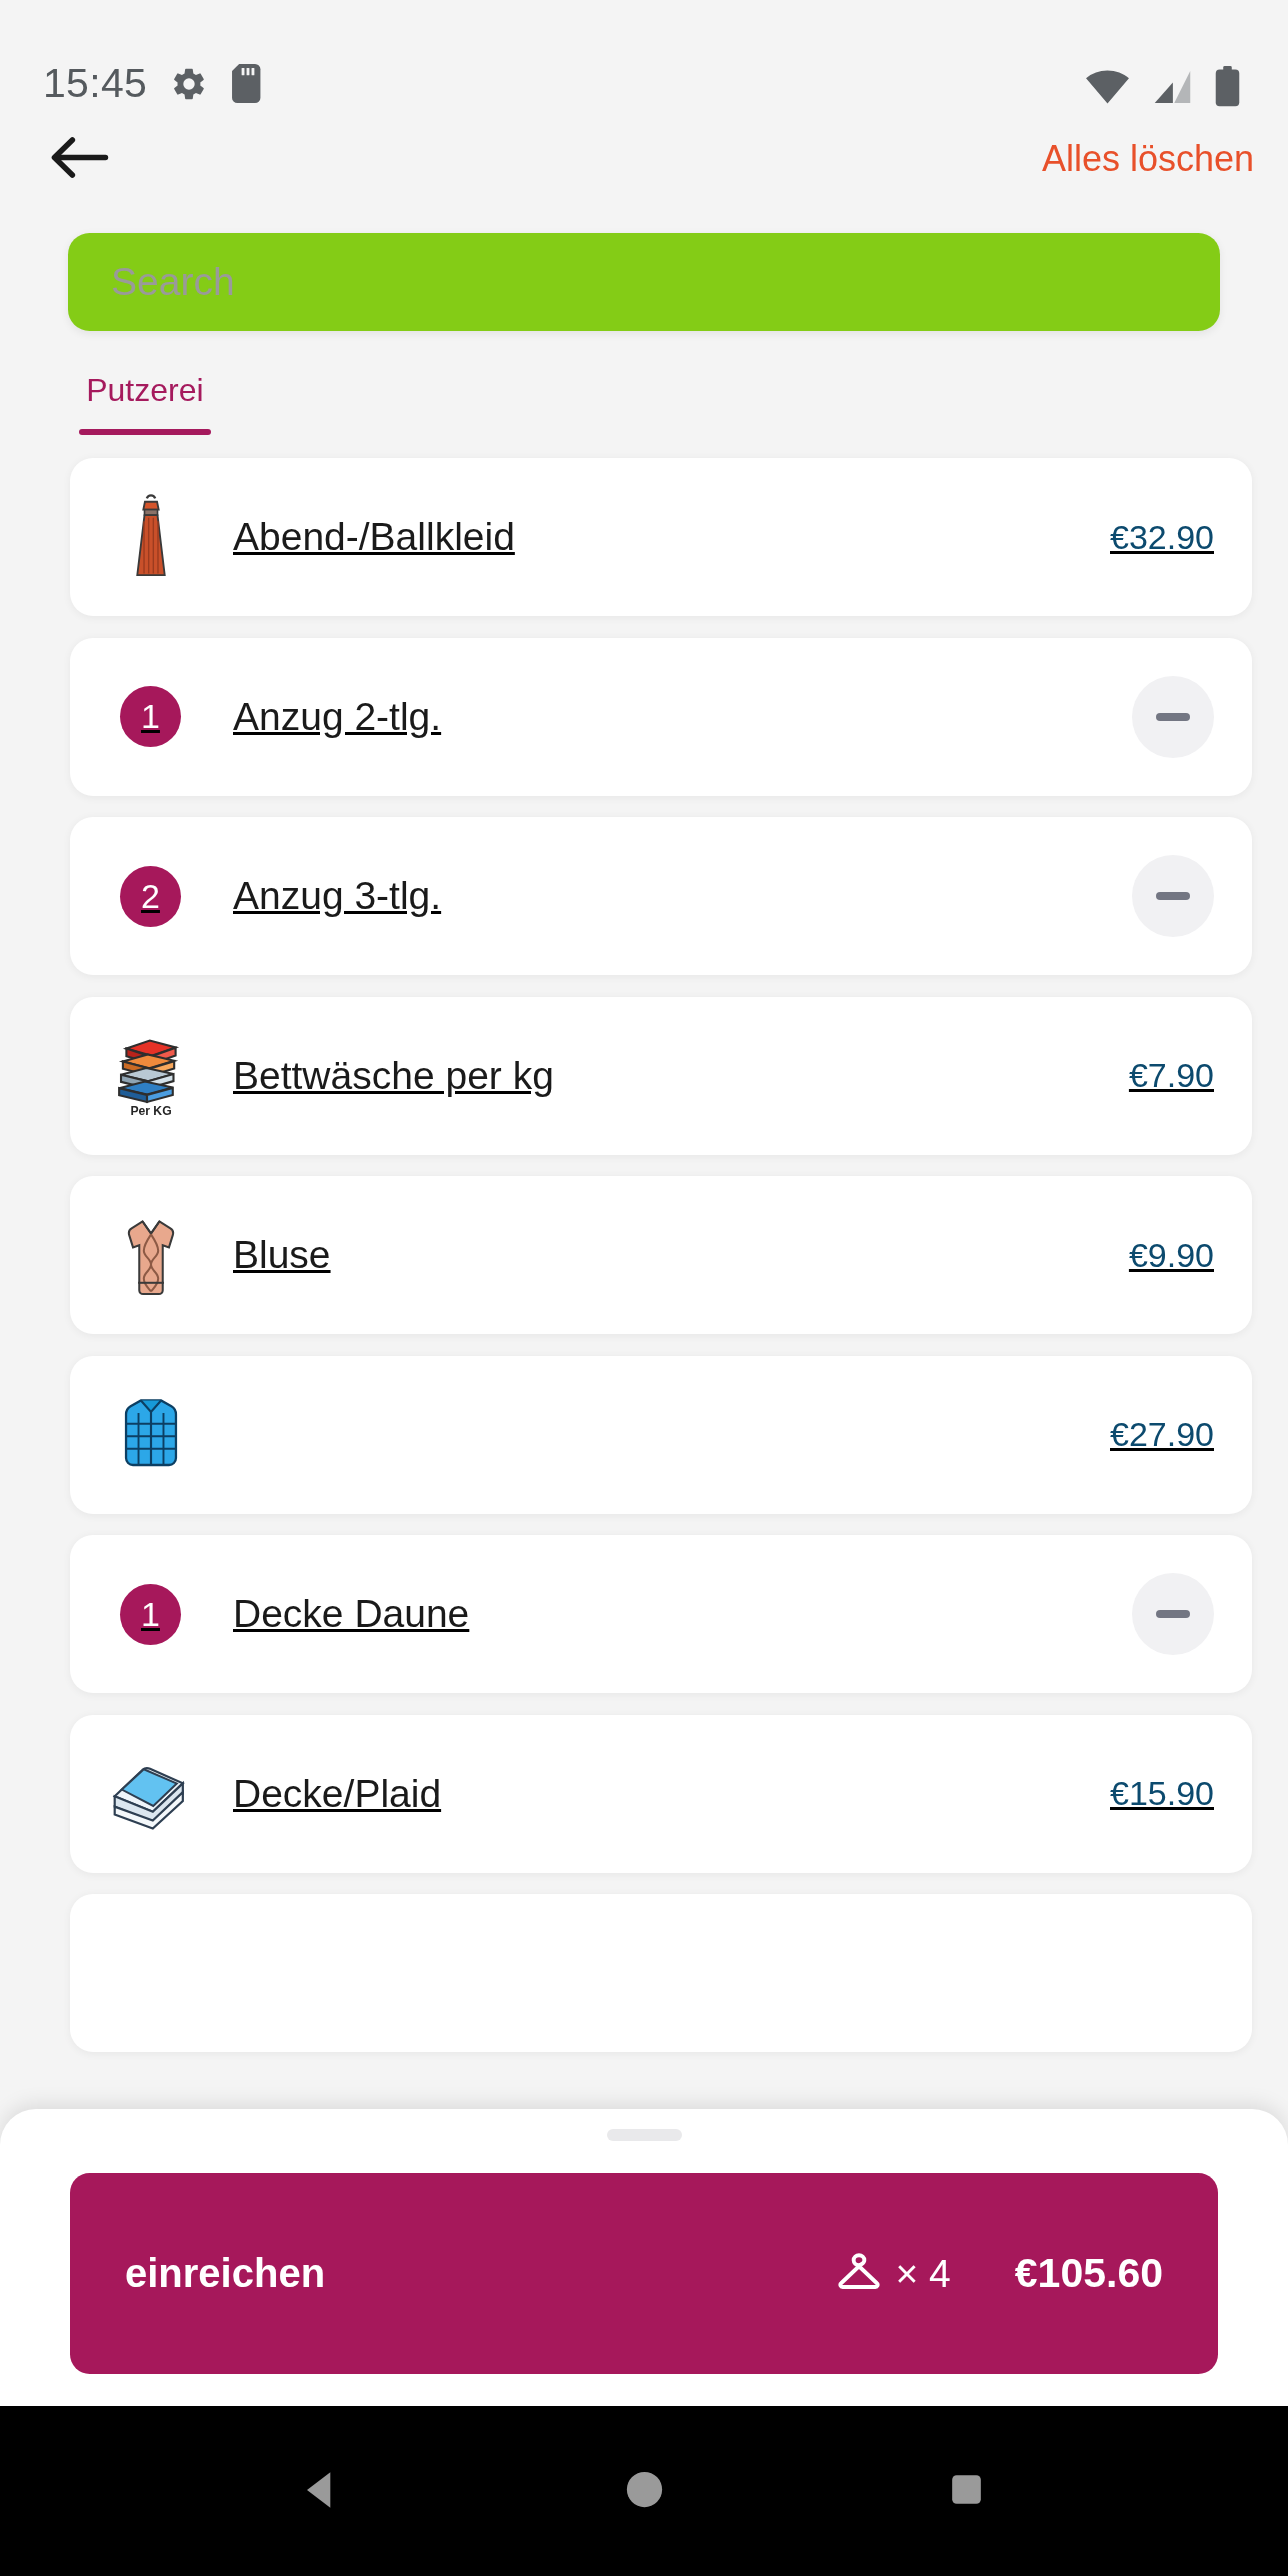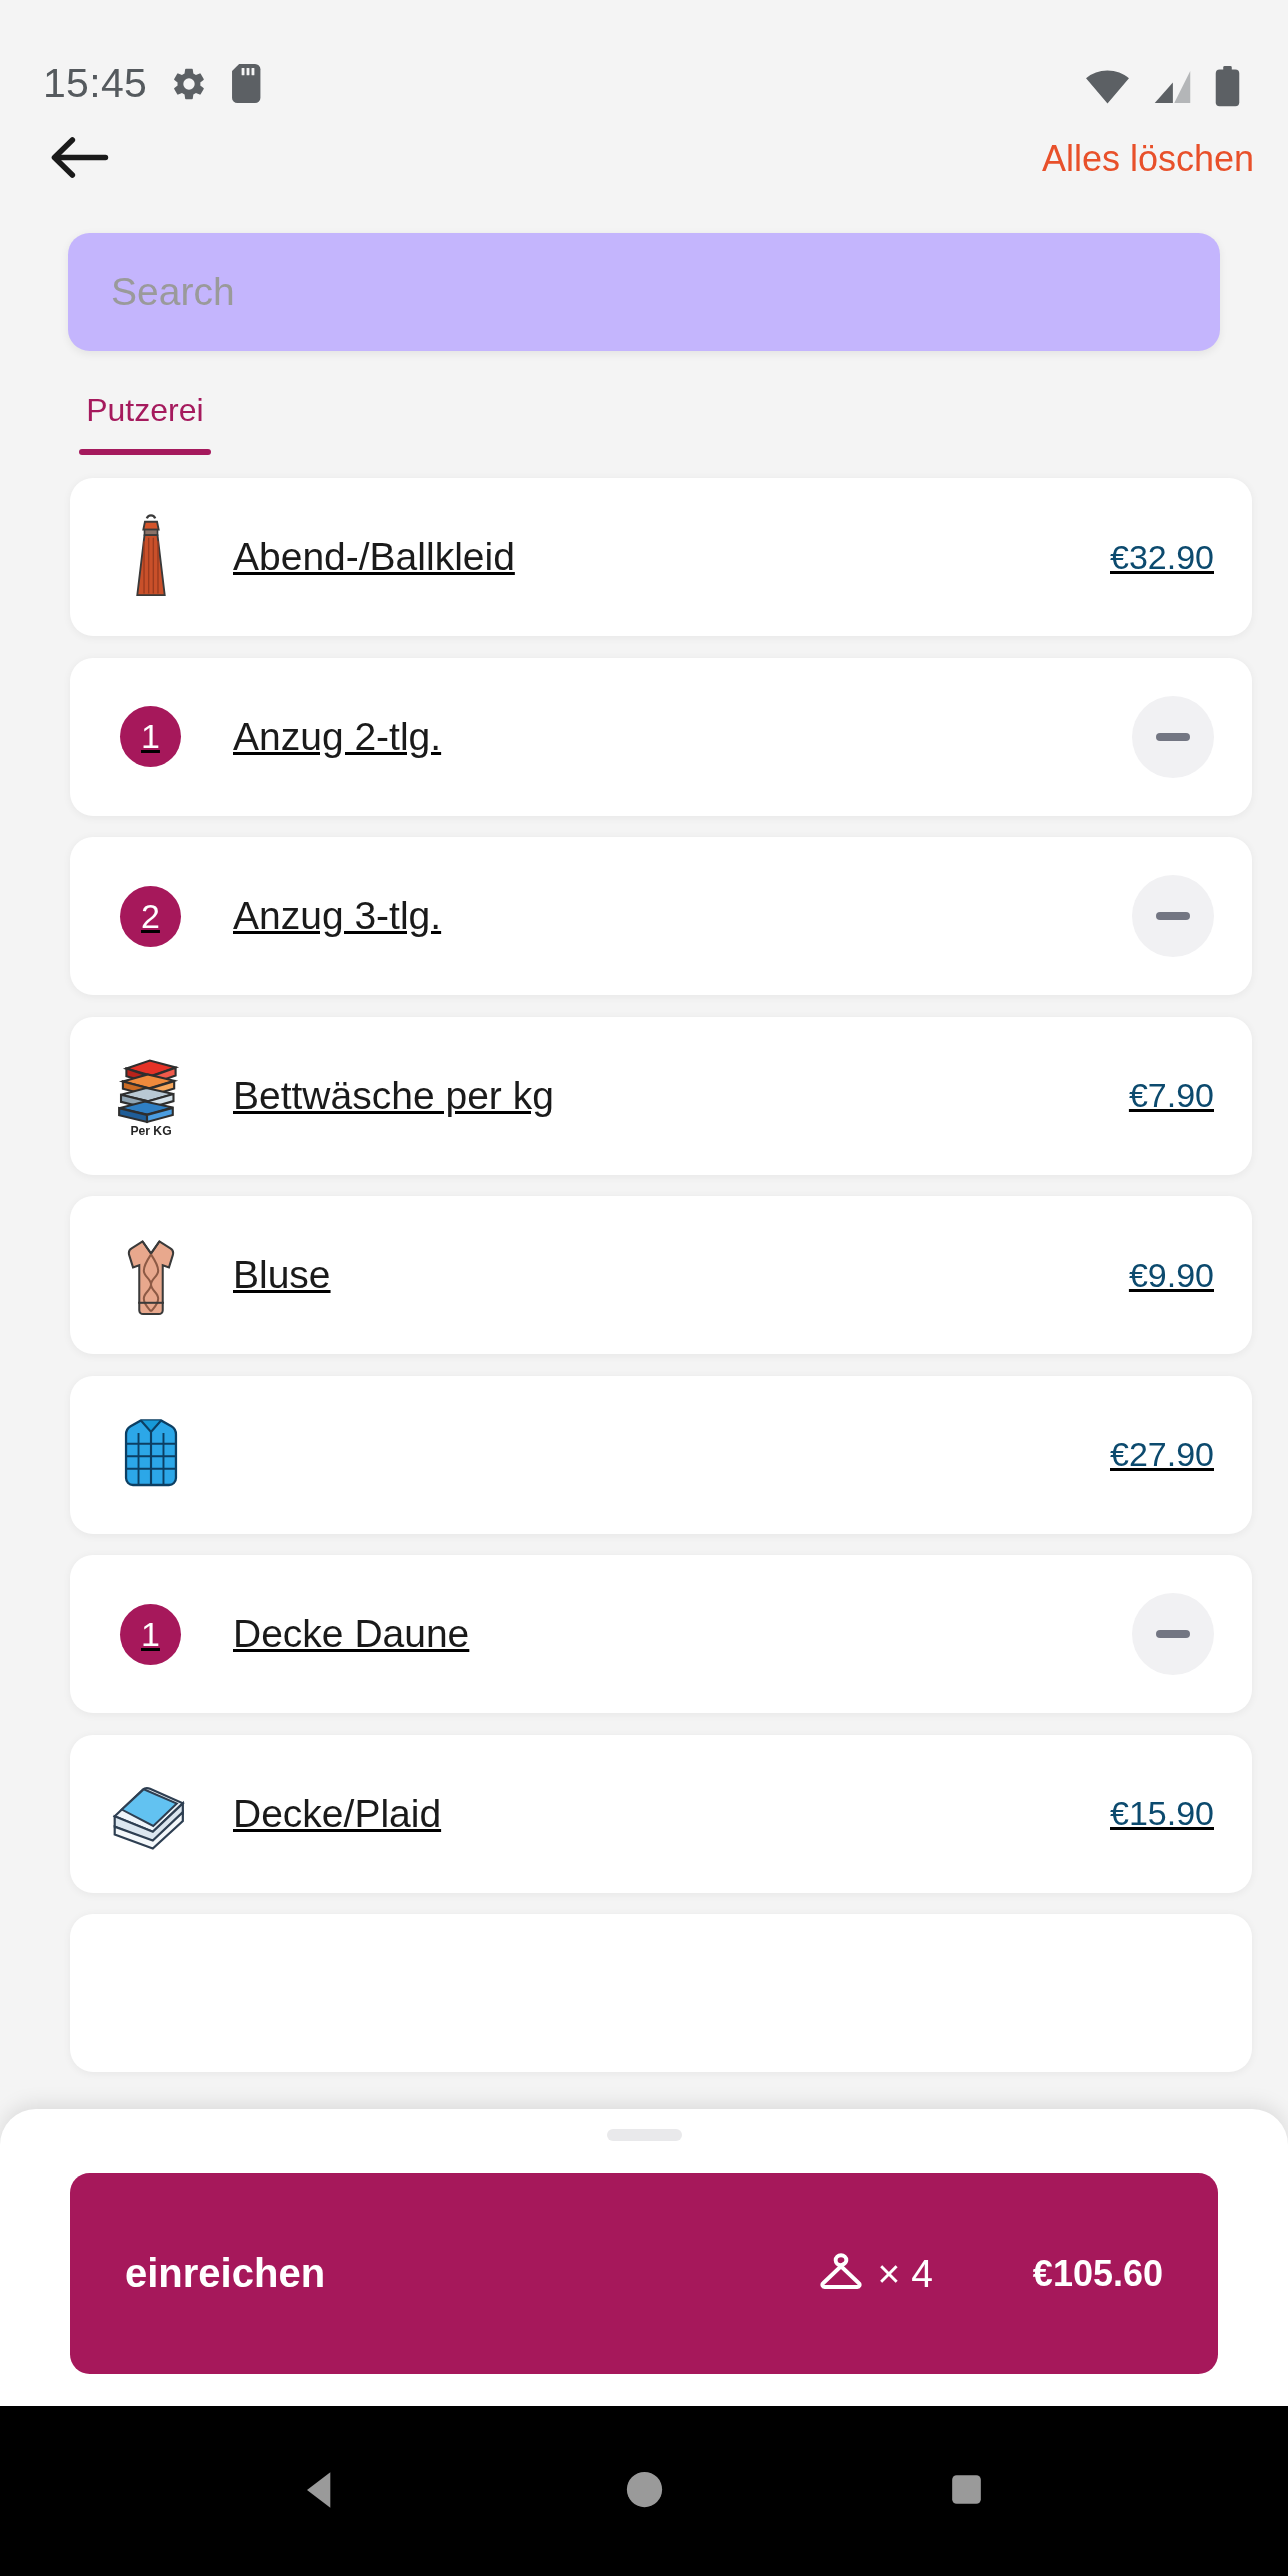--- a/index.html
+++ b/index.html
@@ -82,22 +82,22 @@
     white-space: nowrap;
     cursor: pointer;
   }
 
   
   .search-wrap {
     padding: 23px 68px 0 68px;
     flex: 0 0 auto;
   }
   .search-box {
-    height: 118px;
-    background: #c4b5fd;
+    height: 98px;
+    background: #84cc16;
     border-radius: 21.5px;
     box-shadow: 0 2.7px 9px rgba(0,0,0,0.07);
     display: flex;
     align-items: center;
     padding: 0 43px;
   }
   .search-input {
     border: none;
     outline: none;
     background: transparent;
@@ -259,24 +259,24 @@
     align-items: center;
     gap: 12.5px;
   }
   .submit-count {
     color: #ffffff;
     font-size: 39px;
     white-space: nowrap;
   }
   .submit-total {
     color: #ffffff;
-    font-size: 36px;
+    font-size: 41px;
     font-weight: bold;
     white-space: nowrap;
-    margin-left: 100px;
+    margin-left: 64px;
   }
 
   
   .nav-bar {
     position: absolute;
     left: 0;
     right: 0;
     bottom: 0;
     height: 170px;
     background: #000000;

